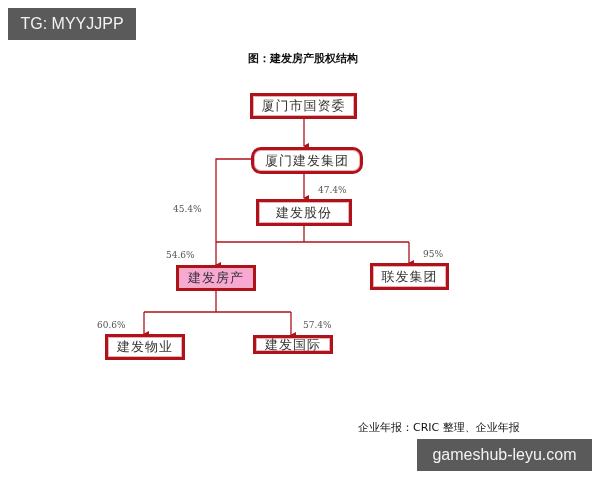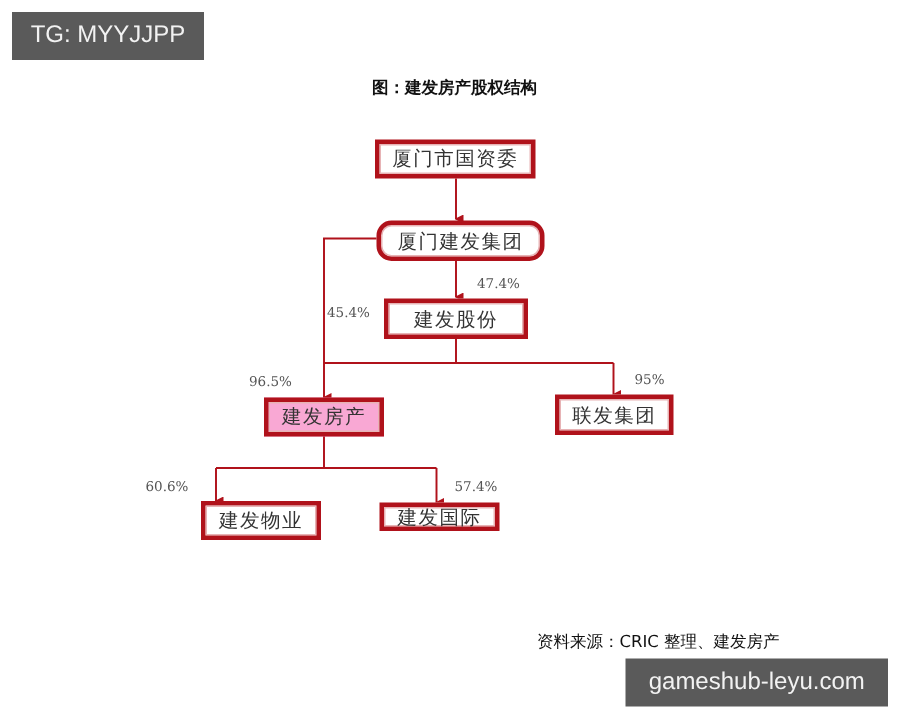--- a/index.html
+++ b/index.html
@@ -70,25 +70,25 @@
     <line x1="144" y1="312" x2="144" y2="334" marker-end="url(#arr)"></line>
     <line x1="291" y1="312" x2="291" y2="335" marker-end="url(#arr)"></line>
   </g>
 </svg>
 
 <div class="node" style="left:250px; top:93px; width:107px; height:26px;">厦门市国资委</div>
 <div class="node" style="left:251px; top:147px; width:112px; height:27px;border-radius:10px;">厦门建发集团</div>
 <div class="node" style="left:256px; top:199px; width:96px; height:27px;">建发股份</div>
 <div class="node highlight" style="left:176px; top:265px; width:80px; height:26px;">建发房产</div>
 <div class="node" style="left:370px; top:263px; width:79px; height:27px;text-align:right;">联发集团</div>
-<div class="node" style="left:105px; top:334px; width:80px; height:26px;margin-left:29px;">建发物业</div>
+<div class="node" style="left:105px; top:334px; width:80px; height:26px;">建发物业</div>
 <div class="node" style="left:253px; top:335px; width:80px; height:19px;">建发国际</div>
 
-<div class="pct" style="left:173px; top:204px;margin-left:45px;">45.4%</div>
+<div class="pct" style="left:173px; top:204px;">45.4%</div>
 <div class="pct" style="left:318px; top:185px;text-align:right;">47.4%</div>
-<div class="pct" style="left:166px; top:250px;">96.5%</div>
+<div class="pct" style="left:166px; top:250px;">54.6%</div>
 <div class="pct" style="left:423px; top:249px;">95%</div>
 <div class="pct" style="left:97px; top:320px;">60.6%</div>
 <div class="pct" style="left:303px; top:320px;">57.4%</div>
 
-<div class="source">资料来源：CRIC 整理、建发房产</div>
+<div class="source">企业年报：CRIC 整理、企业年报</div>
 
 <div id="wm-bottom" class="watermark">gameshub-leyu.com</div>
 
 </body></html>

